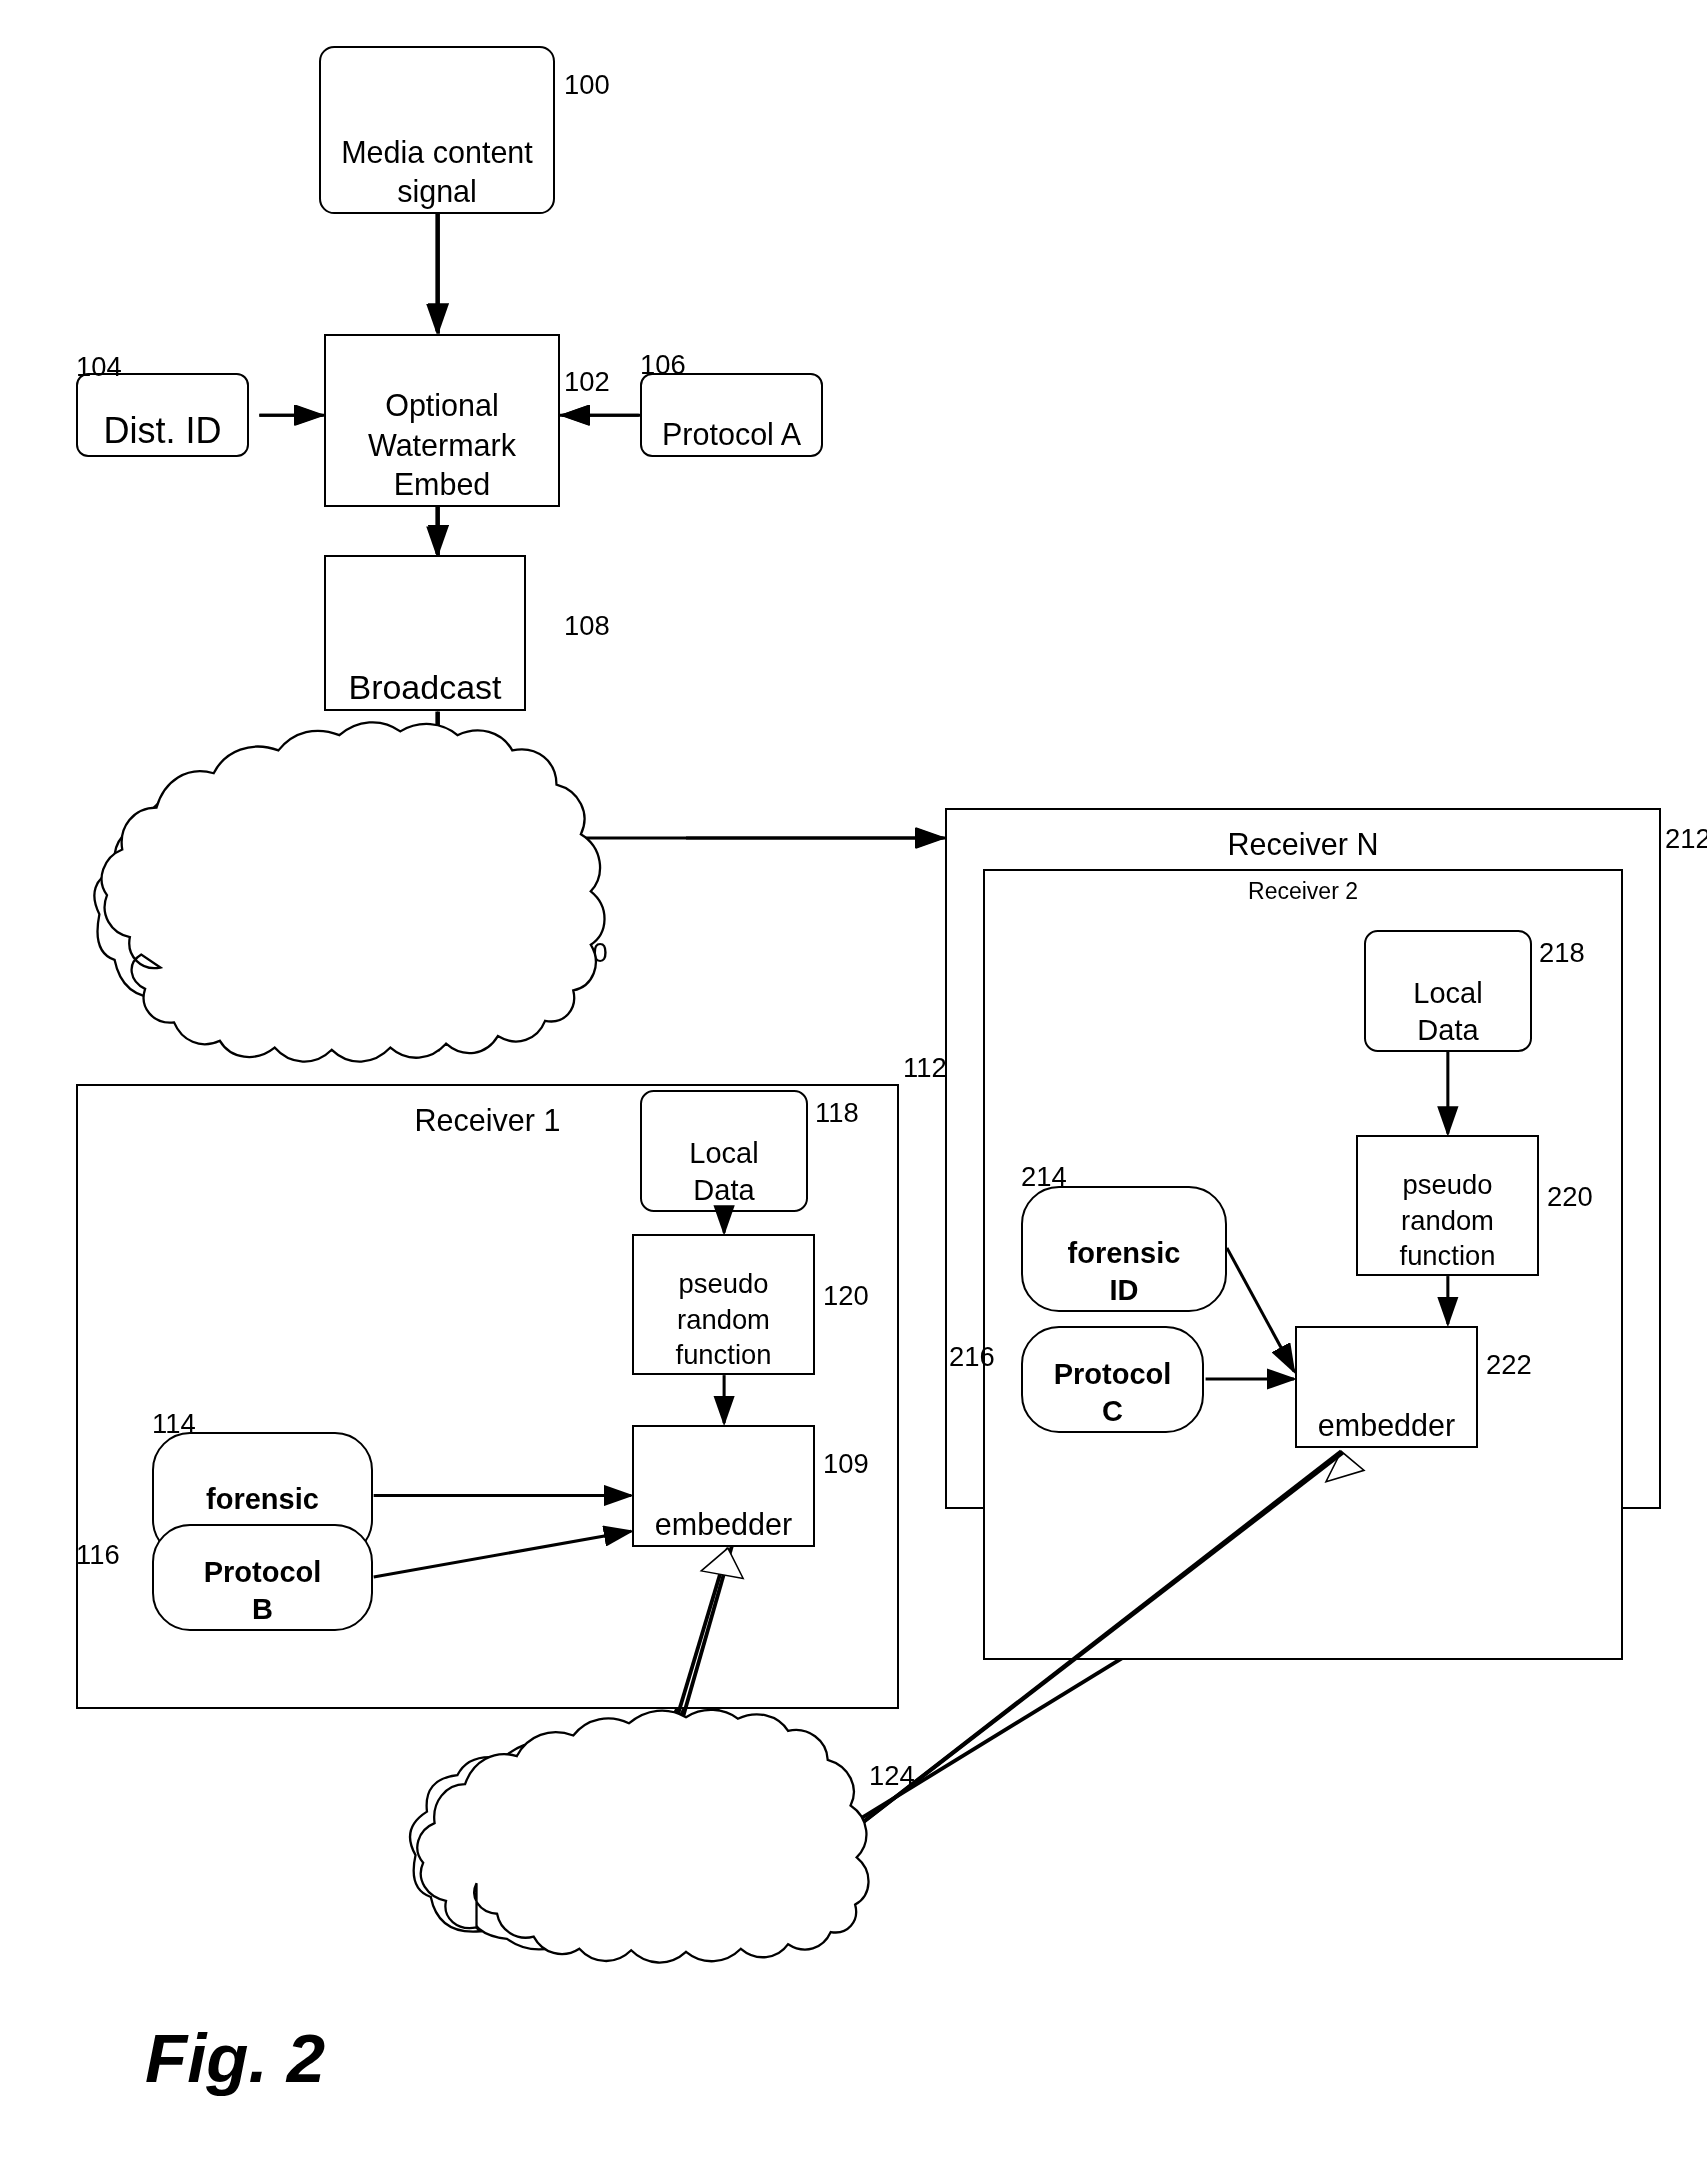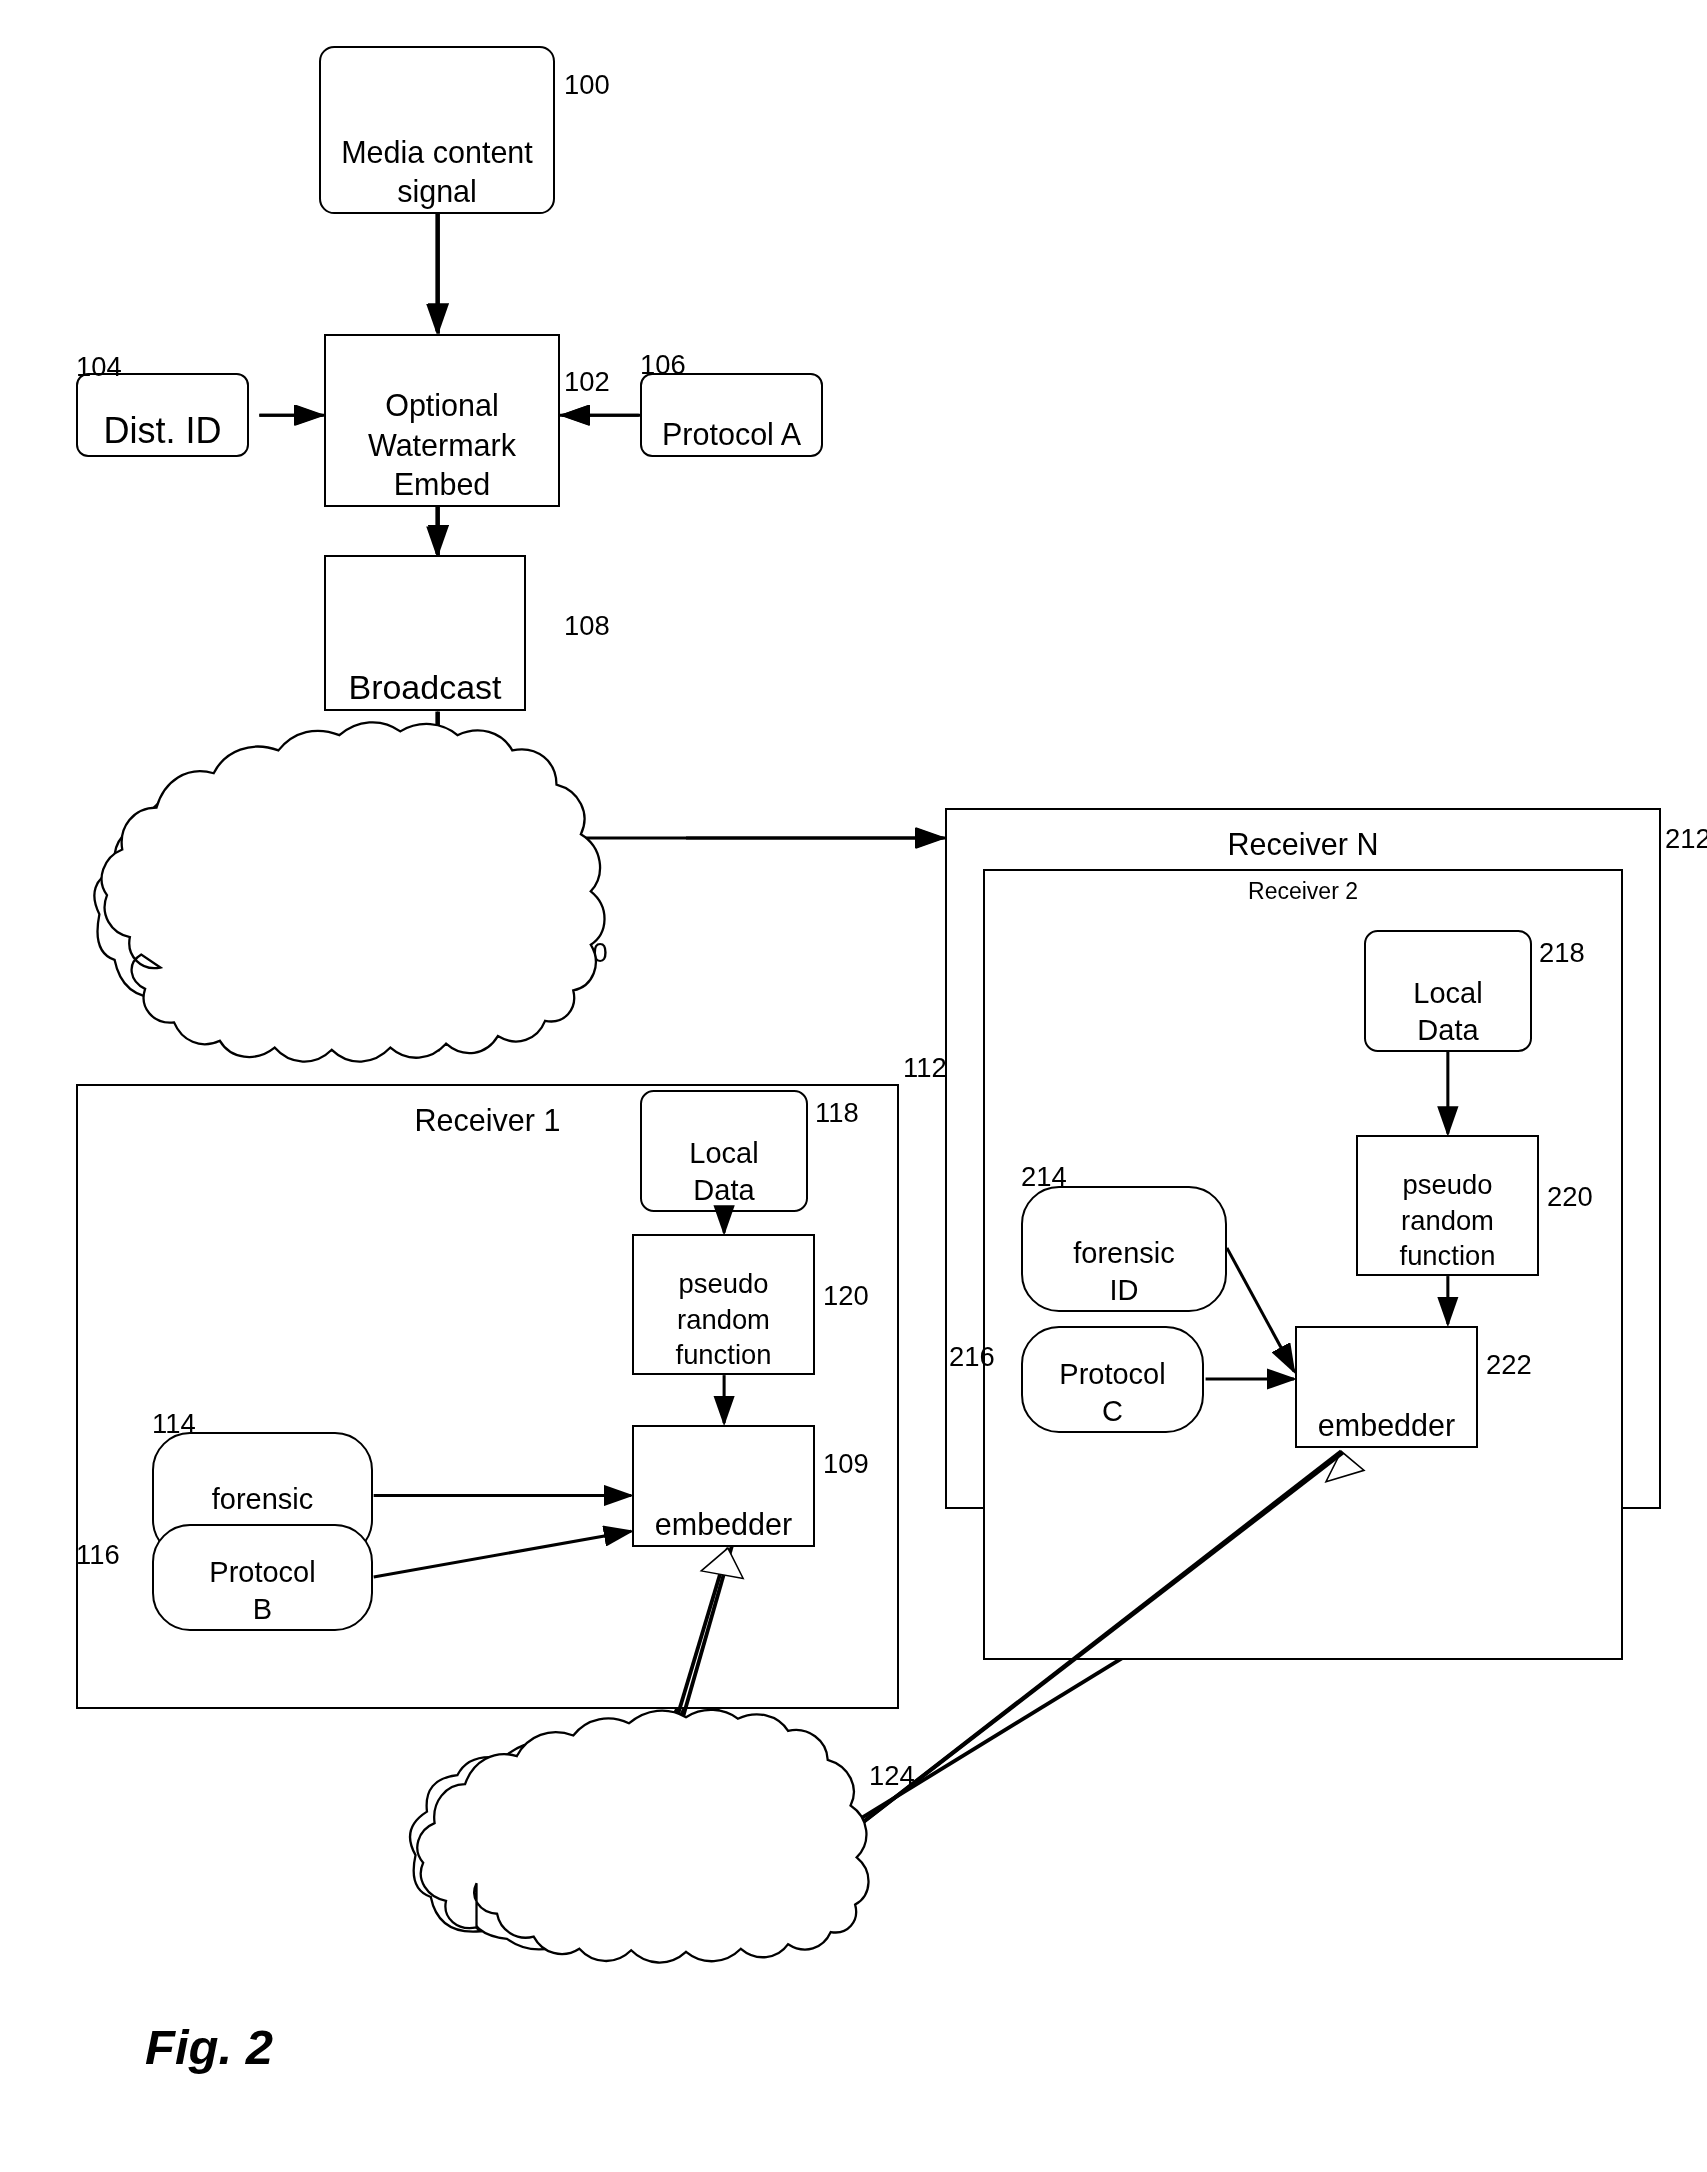--- a/index.html
+++ b/index.html
@@ -26,30 +26,31 @@
       justify-content: center;
       text-align: center;
       font-size: 29px;
       line-height: 1.3;
     }
     .box-rounded {
       border-radius: 15.2px;
     }
     .box-pill {
       border-radius: 38px;
+      font-weight: bold;
     }
     .label {
       position: absolute;
       font-size: 27.4px;
       background: transparent;
       text-align: left;
     }
     .fig-label {
       position: absolute;
-      font-size: 49px;
+      font-size: 69px;
       font-style: italic;
       font-weight: bold;
     }
     
     .arrow-svg {
       position: absolute;
       top: 0; left: 0;
       width: 100%;
       height: 100%;
       pointer-events: none;

